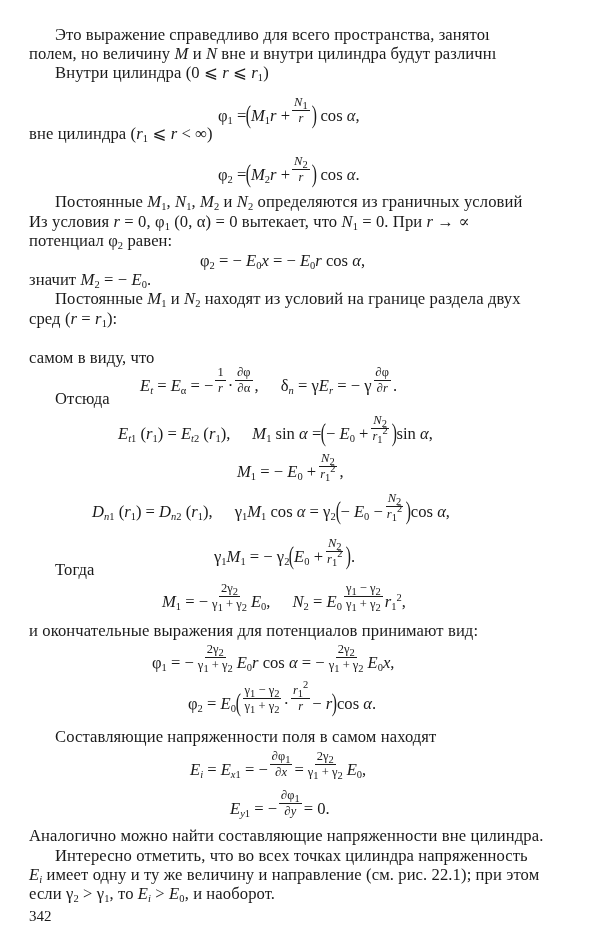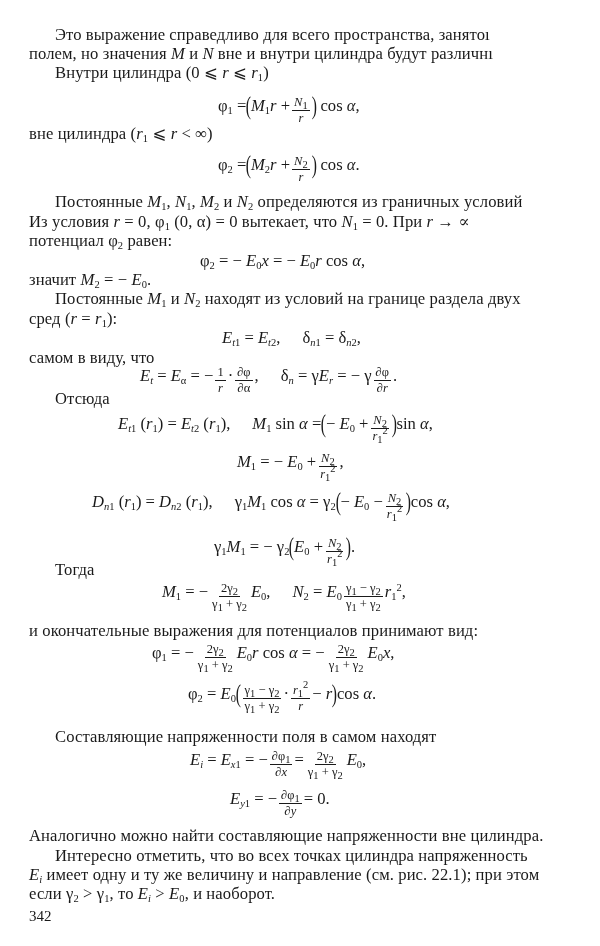--- a/index.html
+++ b/index.html
@@ -1,38 +1,38 @@
 <!DOCTYPE html>
 <html><head>
 <meta charset="utf-8">
 <style>
   html, body { margin:0; padding:0; background:#ffffff; }
   body { width:600px; height:946px; position:relative; overflow:hidden;
          font-family:"Liberation Serif", "DejaVu Serif", serif; color:#1a1a1a; }
   .page { position:absolute; left:0; top:0; width:552px; height:946px; }
   .line { position:absolute; left:29px; font-size:16.6px; line-height:19px; white-space:nowrap; letter-spacing:0.1px; }
   .ind { left:55px; }
-  .eq { position:absolute; font-size:16.6px; line-height:19px; white-space:nowrap; display:flex; align-items:flex-start; }
+  .eq { position:absolute; font-size:16.6px; line-height:19px; white-space:nowrap; display:flex; align-items:flex-end; }
   i, .it { font-style:italic; }
   sub { font-size:10.5px; vertical-align:-3px; line-height:0; }
   sup { font-size:10.5px; vertical-align:6px; line-height:0; }
   .frac { display:inline-flex; flex-direction:column; align-items:center; vertical-align:middle; margin:0 2px; font-size:12.5px; line-height:13px; }
   .frac .num { border-bottom:1px solid #1a1a1a; padding:0 2px 1px; }
   .frac .den { padding:1px 2px 0; }
   .par { font-size:26px; line-height:20px; font-weight:300; transform:scaleX(0.6); display:inline-block; margin:0 -2px; }
   .sp { display:inline-block; width:22px; }
   .pageno { position:absolute; left:29px; top:908px; font-size:15px; }
 </style>
 </head>
 <body>
 
 <div class="page">
 
   <div class="line ind" style="top:25px">Это выражение справедливо для всего пространства, занятоı</div>
-  <div class="line" style="top:44px"><span>полем, но значения </span><i>M</i><span> и </span><i>N</i><span> вне и внутри цилиндра будут различнı</span></div>
+  <div class="line" style="top:44px"><span>полем, но величину </span><i>M</i><span> и </span><i>N</i><span> вне и внутри цилиндра будут различнı</span></div>
   <div class="line ind" style="top:63px"><span>Внутри цилиндра</span> (0 ⩽ <i>r</i> ⩽ <i>r</i><sub>1</sub>)</div>
 
   <div class="eq" style="top:96px;left:218px">
     <span>φ<sub>1</sub> = </span>
       <span class="par">(</span>
       <span><i>M</i><sub>1</sub><i>r</i> + </span>
       <span class="frac">
         <span class="num"><i>N</i><sub>1</sub></span>
         <span class="den"><i>r</i></span>
       </span>
@@ -58,23 +58,20 @@
   <div class="line" style="top:231px">потенциал φ<sub>2</sub> равен:</div>
 
   <div class="eq" style="top:251px;left:200px">
     <span>φ<sub>2</sub> = − <i>E</i><sub>0</sub><i>x</i> = − <i>E</i><sub>0</sub><i>r</i> cos <i>α</i>,</span>
   </div>
   <div class="line" style="top:270px">значит <i>M</i><sub>2</sub> = − <i>E</i><sub>0</sub>.</div>
 
   <div class="line ind" style="top:289px">Постоянные <i>M</i><sub>1</sub> и <i>N</i><sub>2</sub> находят из условий на границе раздела двух</div>
   <div class="line" style="top:309px">сред (<i>r</i> = <i>r</i><sub>1</sub>):</div>
 
-  <div class="eq" style="top:328px;left:222px">
-    <span><i>E</i><sub><i>t</i>1</sub> = <i>E</i><sub><i>t</i>2</sub>,<span class="sp"></span>δ<sub><i>n</i>1</sub> = δ<sub><i>n</i>2</sub>,</span>
-  </div>
   <div class="line" style="top:348px">самом в виду, что</div>
 
   <div class="eq" style="top:366px;left:140px">
     <span><i>E</i><sub><i>t</i></sub> = <i>E</i><sub>α</sub> = − </span>
       <span class="frac">
         <span class="num">1</span>
         <span class="den"><i>r</i></span>
       </span>
       <span> · </span>
       <span class="frac">

